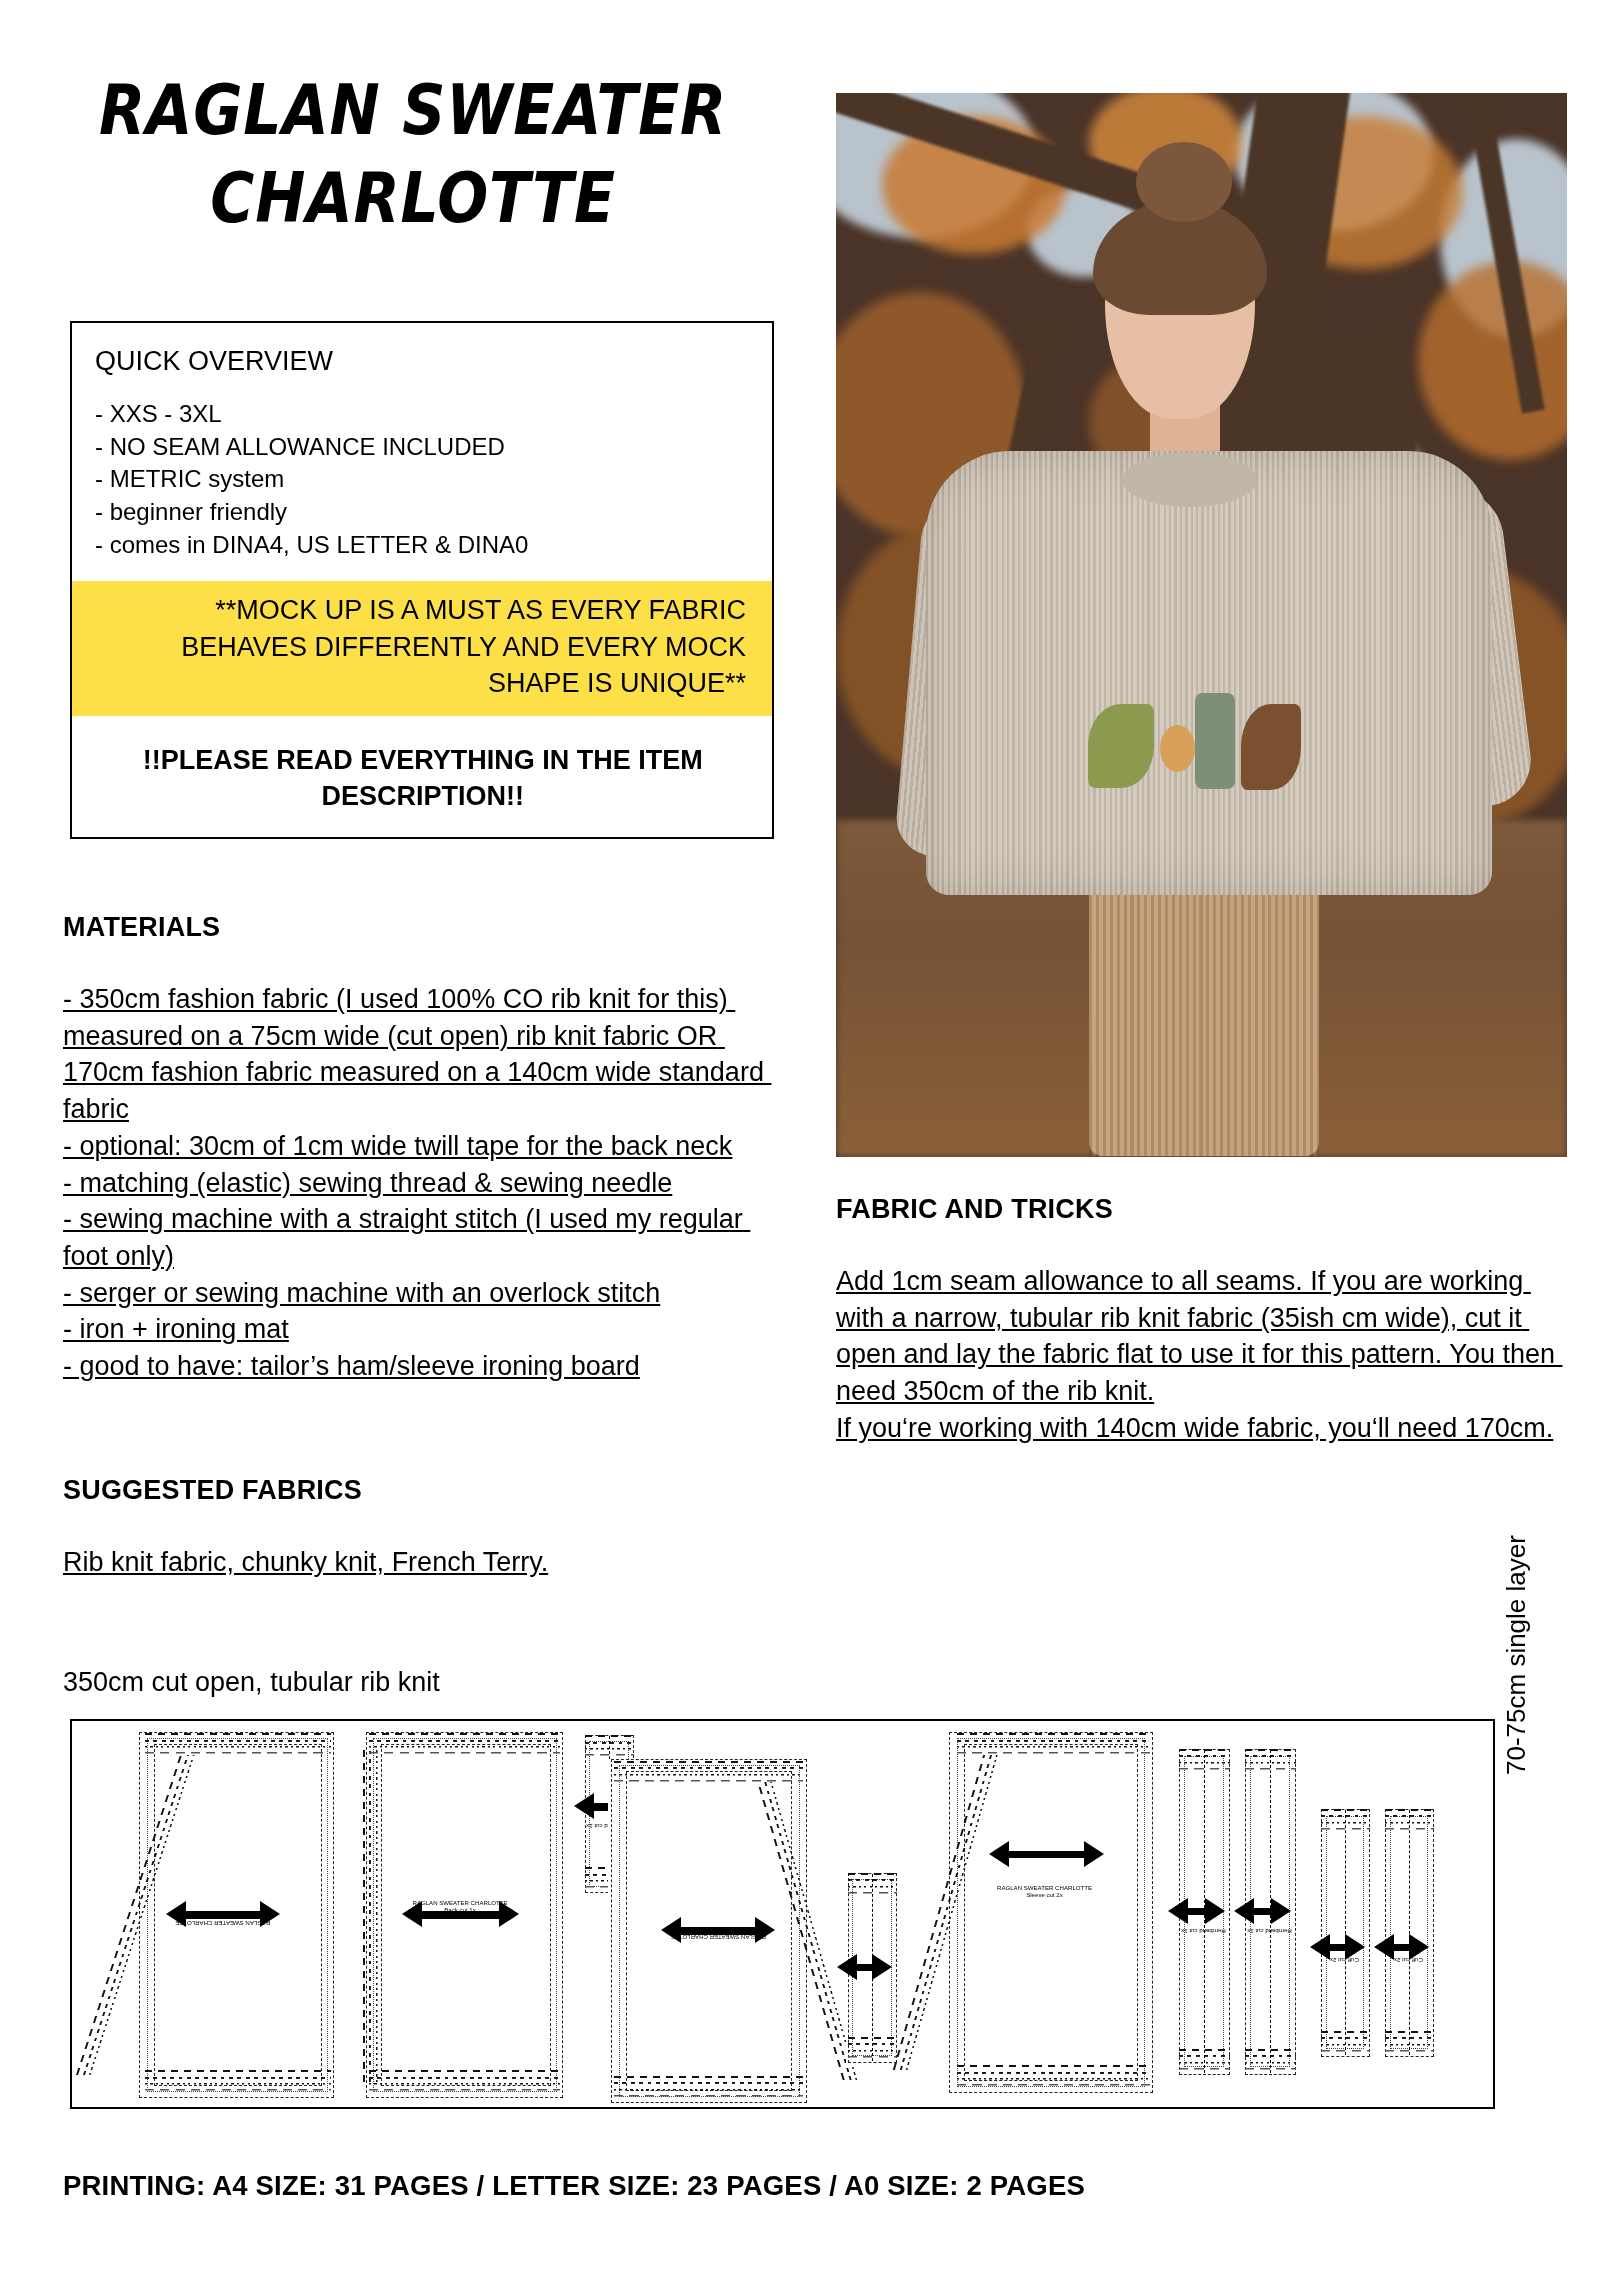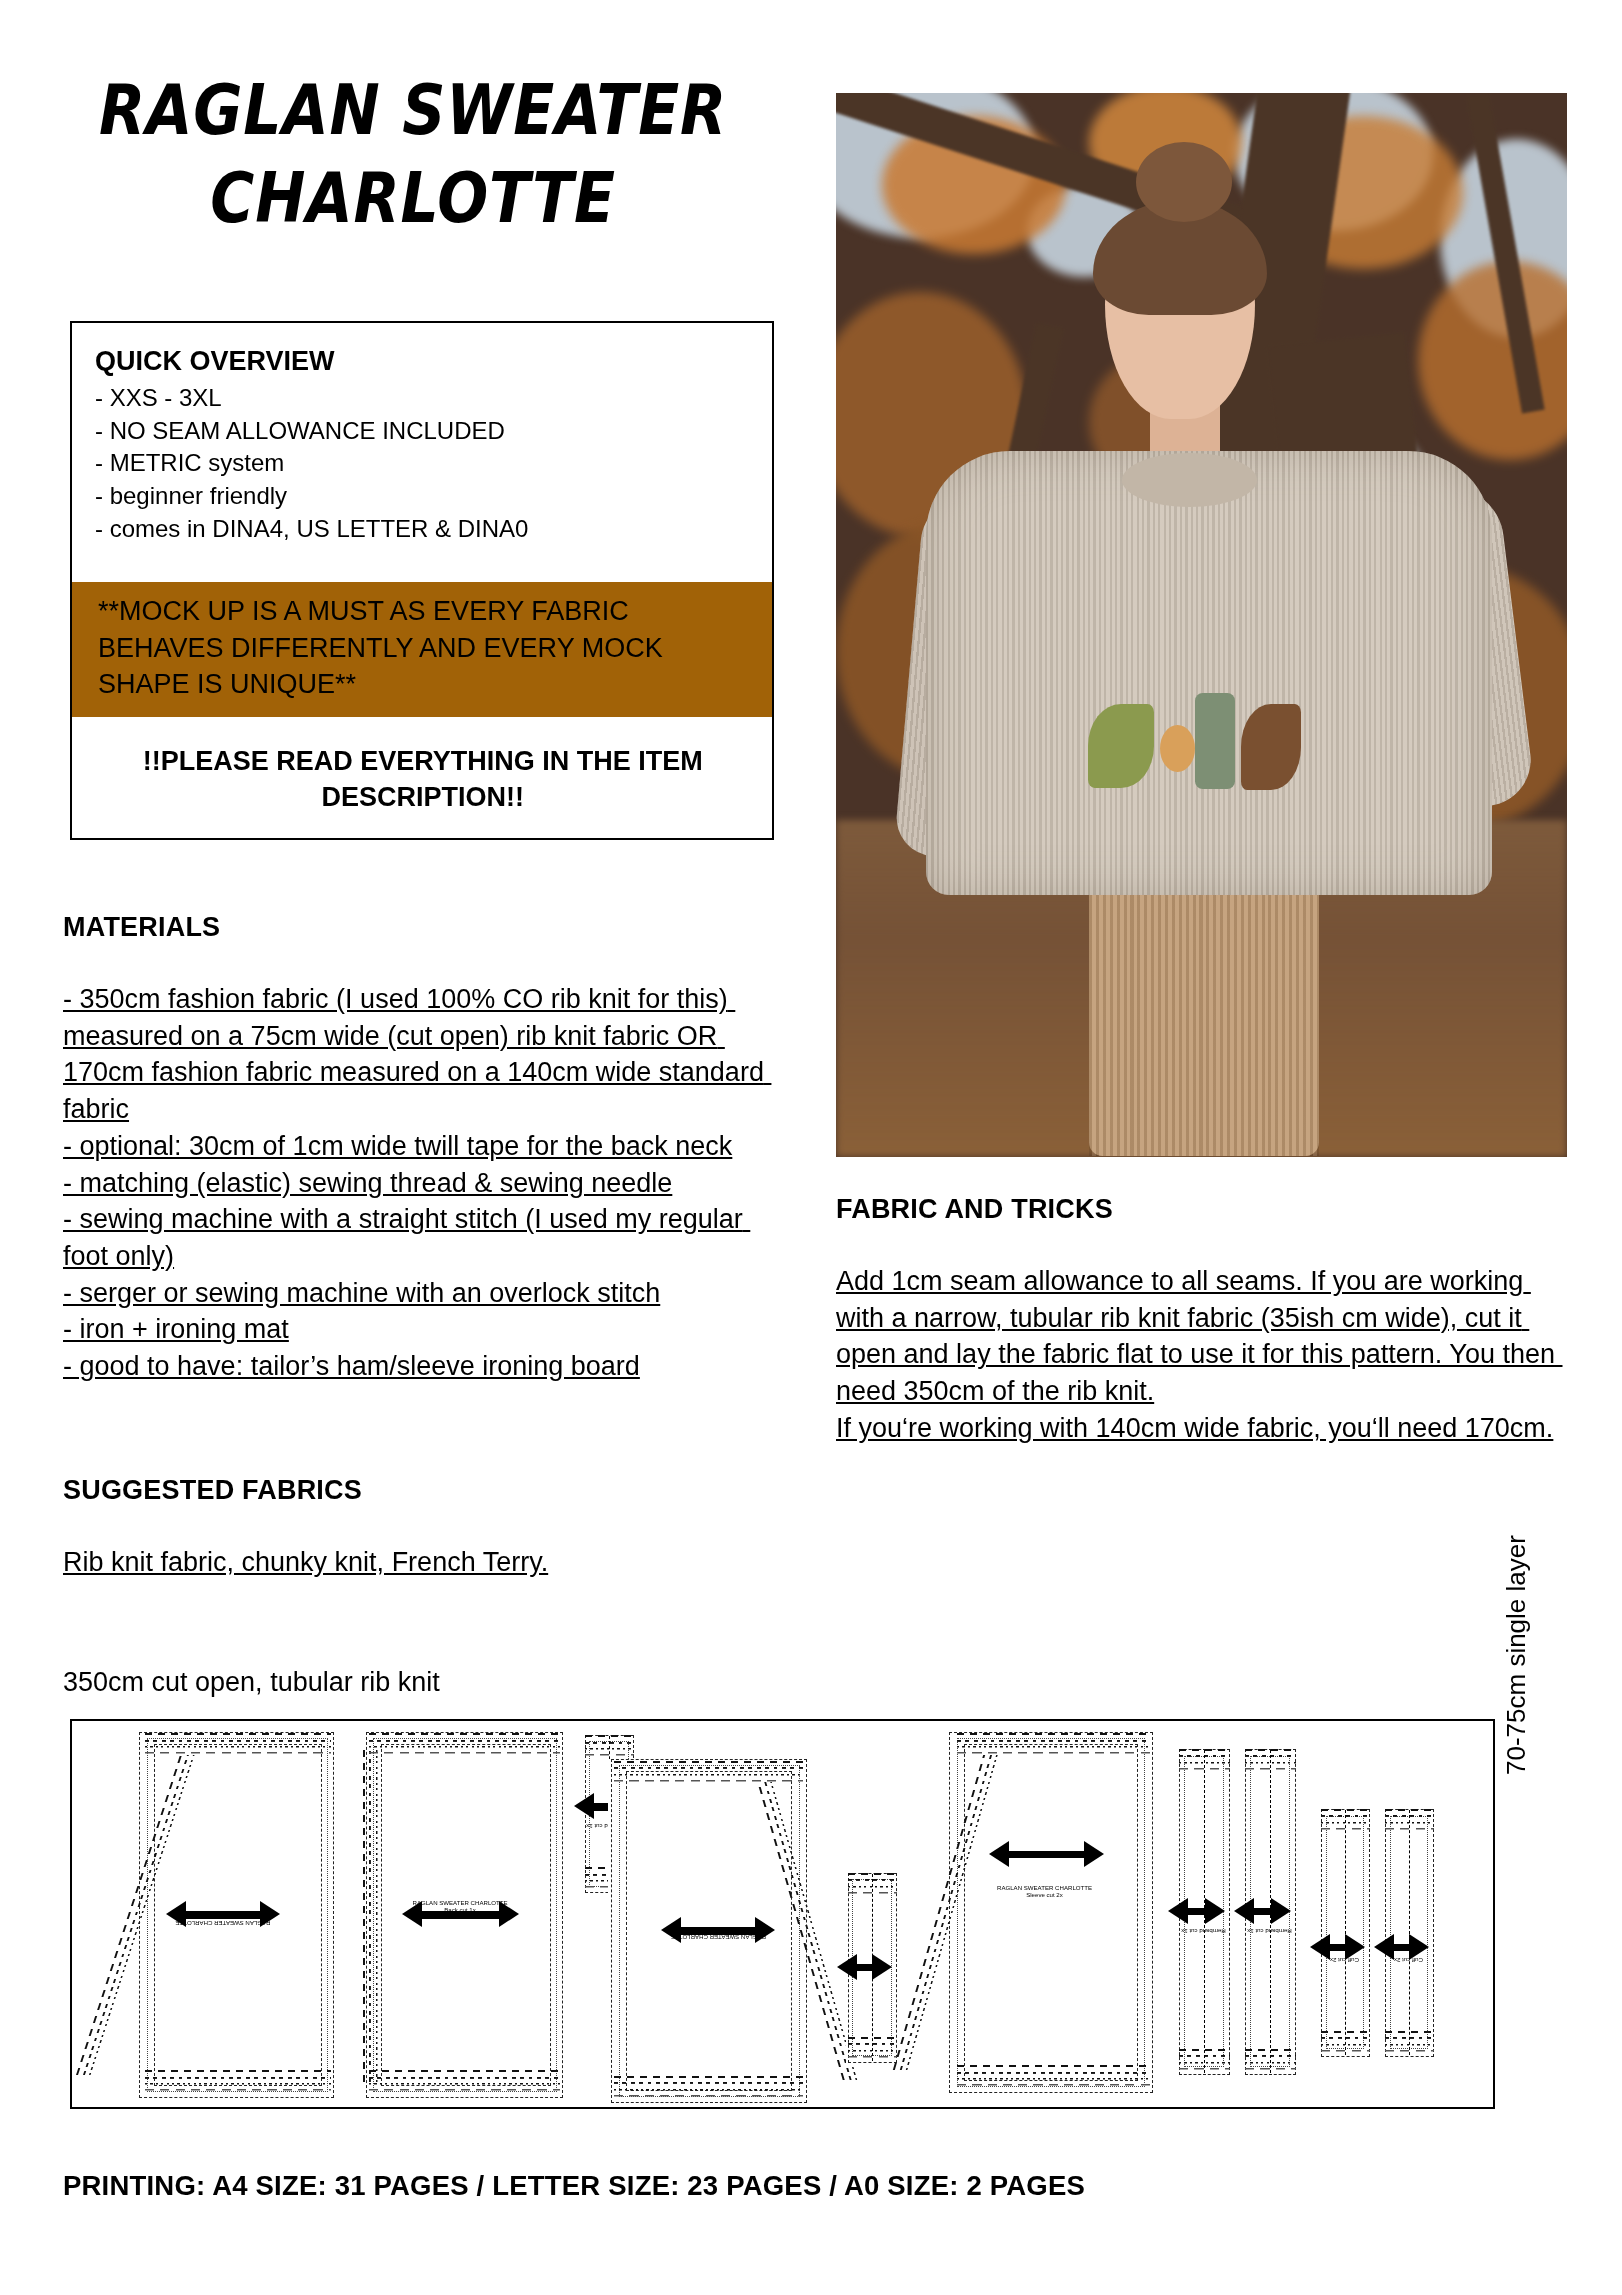--- a/index.html
+++ b/index.html
@@ -49,34 +49,34 @@
     position: absolute;
     left: 70px;
     top: 321px;
     width: 704px;
     border: 2.3px solid #000;
     box-sizing: border-box;
     padding: 20px 21.4px 23px 23px;
   }
   .ov-title {
     font-size: 27px;
-    font-weight: bold;
+    font-weight: normal;
     line-height: 1.34;
-    margin-bottom: 3px;
+    margin-bottom: 19px;
   }
   .ov-item {
     font-size: 24px;
     line-height: 1.36;
     white-space: nowrap;
   }
   #overview-mock {
-    background: #a16207;
-    margin: 37px -21.4px 0 -23px;
+    background: #fde047;
+    margin: 20px -21.4px 0 -23px;
     padding: 10.7px 26px 13.8px 26px;
-    text-align: left;
+    text-align: right;
   }
   .mock-line {
     font-size: 27px;
     line-height: 1.36;
   }
   #overview-read {
     margin-top: 26px;
     text-align: center;
     font-weight: bold;
     font-size: 27px;

